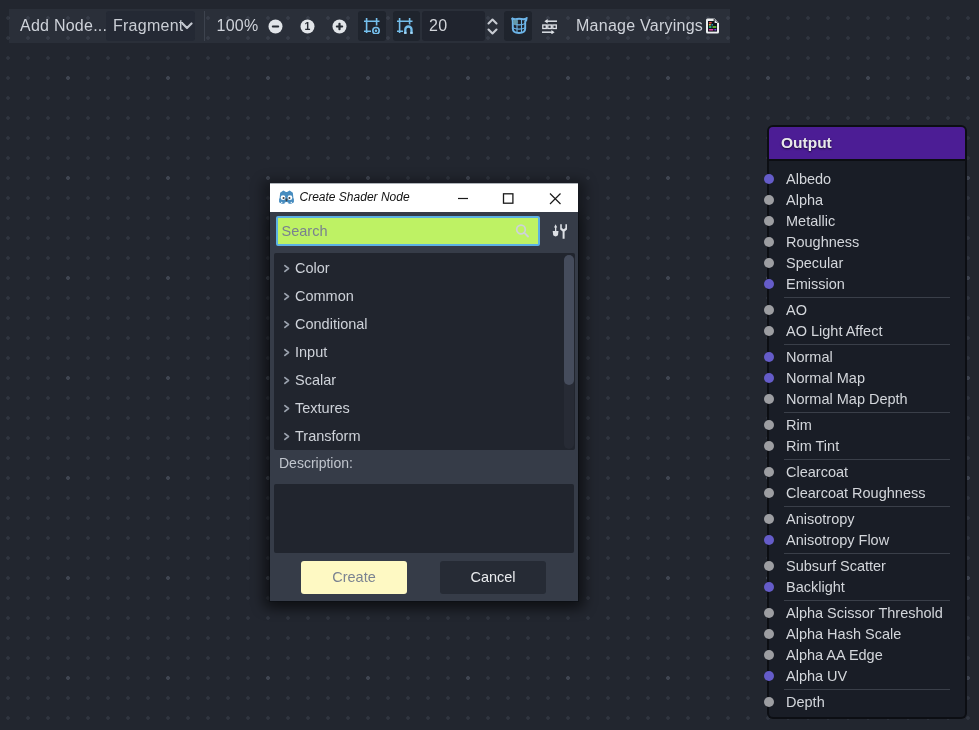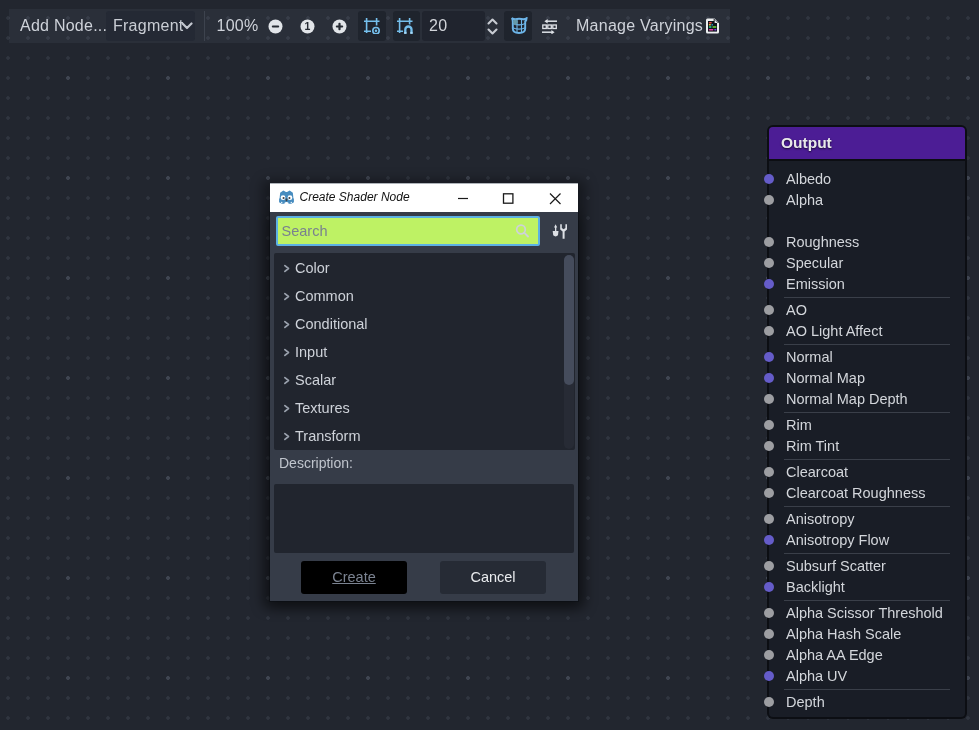--- a/index.html
+++ b/index.html
@@ -42,37 +42,41 @@
   #search span{position:absolute;left:3.5px;top:5px;font-size:14.5px;color:#79818f;}
   #tree{left:274px;top:253px;width:301px;height:197px;background:#21252e;border-radius:2px;}
   .trow{position:absolute;left:0;width:349px;height:28px;}
   .trow span{position:absolute;left:21px;top:50%;transform:translateY(-50%);font-size:14.5px;color:#ced2d9;}
   .tarr{position:absolute;left:7.5px;top:50%;margin-top:-4.5px;width:9px;height:9px;}
   #scrolltrack{position:absolute;right:1.5px;top:1.5px;width:10px;height:194px;background:#272b35;border-radius:5px;}
   #scrollgrab{position:absolute;left:0;top:0;width:10px;height:130px;background:#454c5c;border-radius:5px;}
   #desclabel{left:279px;top:455px;font-size:14px;color:#c0c5cd;}
   #descbox{left:274px;top:484px;width:300px;height:69px;background:#21252e;border-radius:2px;}
   .btn{position:absolute;border-radius:3px;font-size:14.5px;text-align:center;}
-  #btncreate{left:301px;top:561px;width:106px;height:33px;line-height:33px;background:#000000;color:#7b8391;text-decoration:underline;}
+  #btncreate{left:301px;top:561px;width:106px;height:33px;line-height:33px;background:#fef9c3;color:#7b8391;}
   #btncancel{left:440px;top:561px;width:106px;height:33px;line-height:33px;background:#262b35;color:#e9ebee;}
 </style>
 </head>
 <body>
 
   <div class="abs" id="node">
     <div id="nodehead">
       <span>Output</span>
     </div>
     <div class="slot" style="top:41.5px">
       <i class="dot dv"></i>
       <span>Albedo</span>
     </div>
     <div class="slot" style="top:62.5px">
       <i class="dot ds"></i>
       <span>Alpha</span>
+    </div>
+    <div class="slot" style="top:83.5px">
+      <i class="dot ds"></i>
+      <span>Metallic</span>
     </div>
     <div class="slot" style="top:104.5px">
       <i class="dot ds"></i>
       <span>Roughness</span>
     </div>
     <div class="slot" style="top:125.5px">
       <i class="dot ds"></i>
       <span>Specular</span>
     </div>
     <div class="slot" style="top:146.5px">

